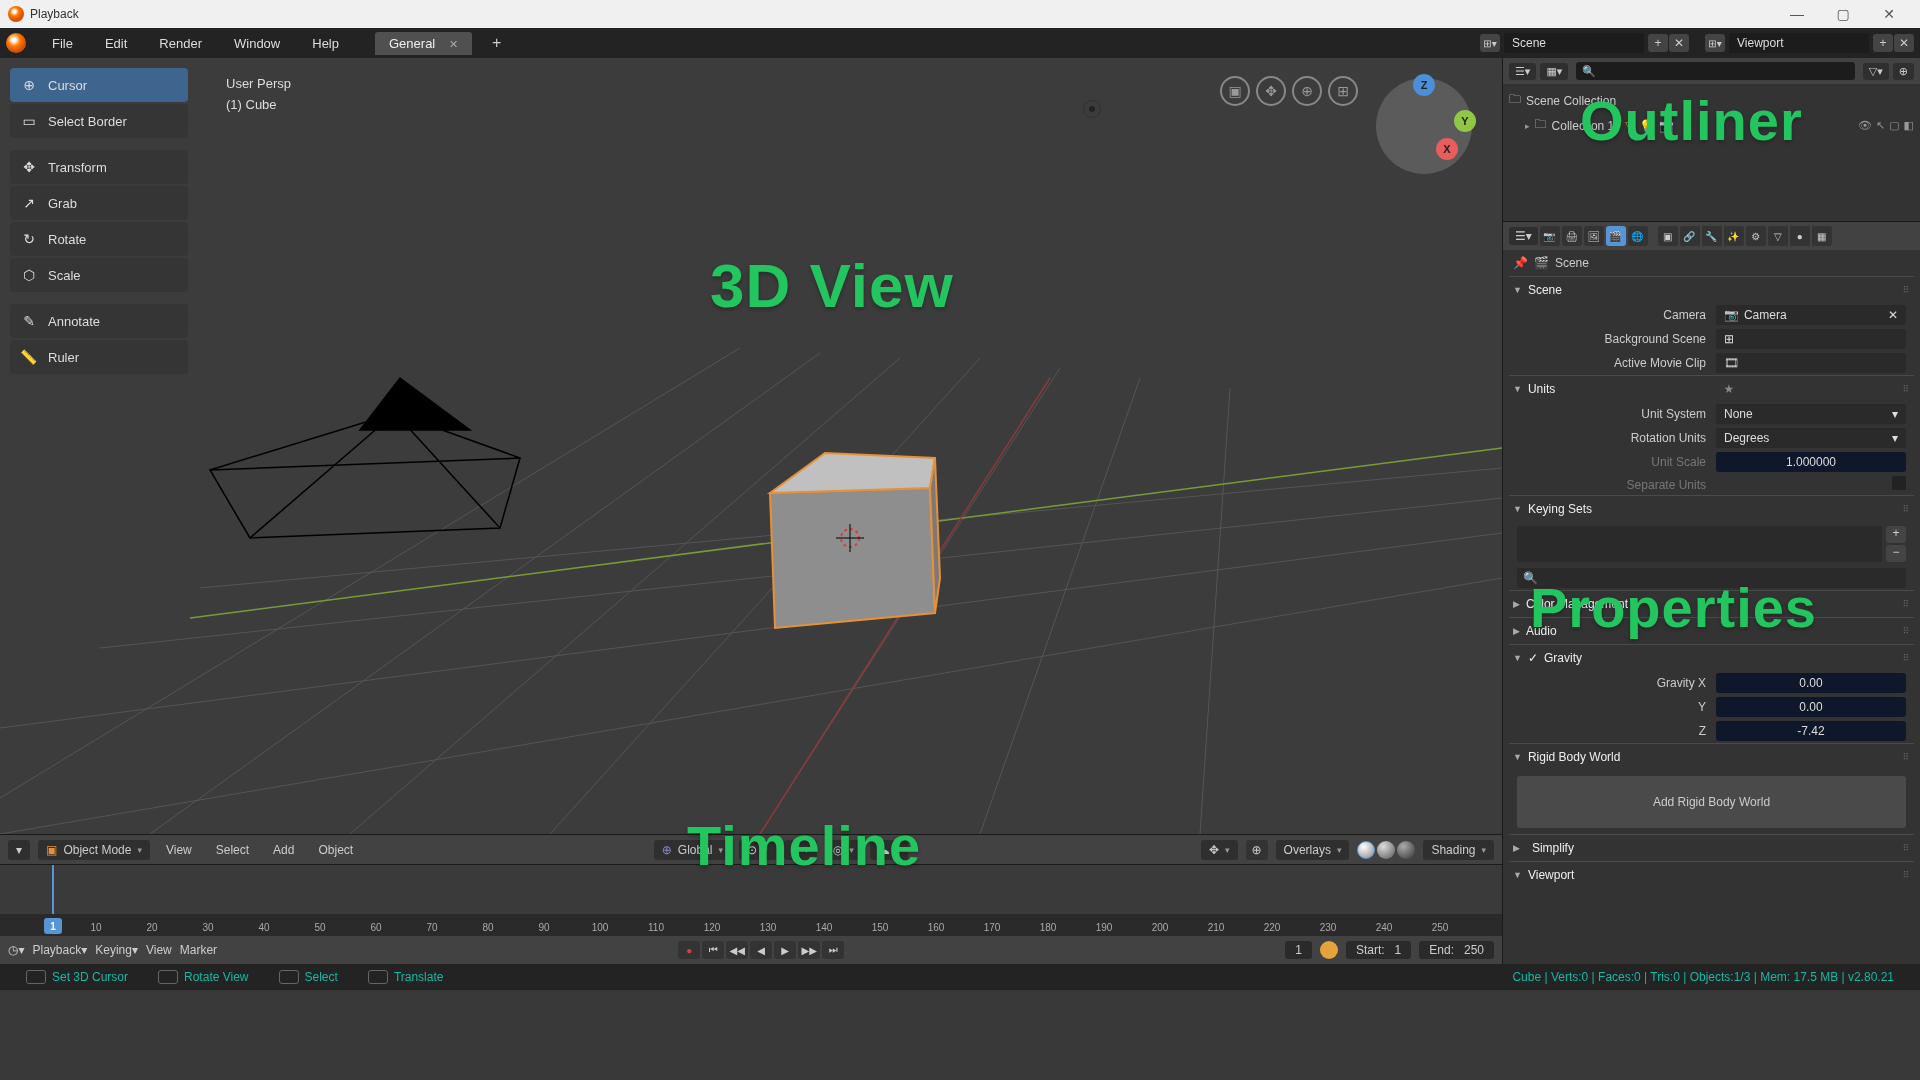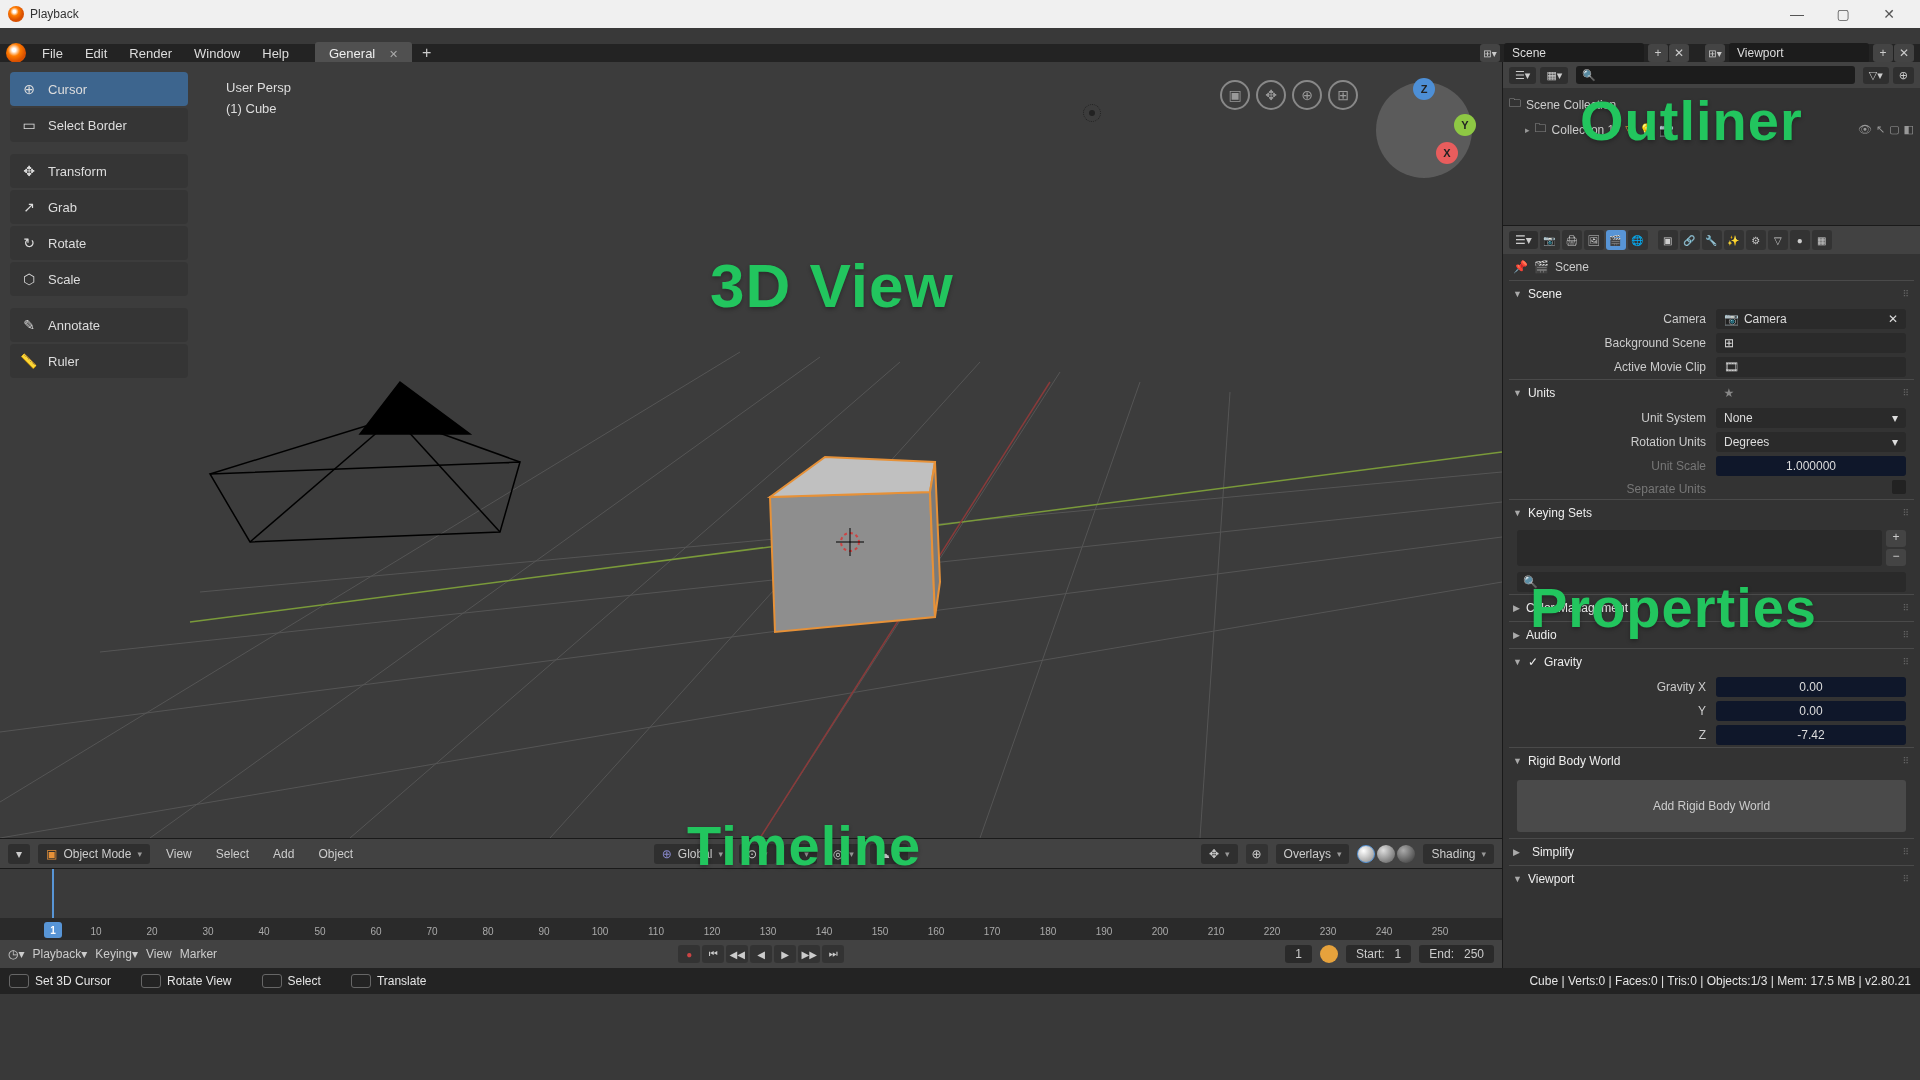--- a/index.html
+++ b/index.html
@@ -5,21 +5,21 @@
 * { margin: 0; padding: 0; box-sizing: border-box; font-family: -apple-system, BlinkMacSystemFont, "Segoe UI", sans-serif; user-select: none; }
 body { width: 1920px; height: 1080px; background: #393939; color: #ccc; font-size: 12px; overflow: hidden; position: relative; }
 
 
 .titlebar { height: 28px; background: #f0f0f0; display: flex; align-items: center; padding: 0 8px; color: #333; }
 .titlebar .logo { width: 16px; height: 16px; background: radial-gradient(circle at 40% 35%, #fff 10%, #ff7b00 30%, #d95000 60%); border-radius: 50%; margin-right: 6px; }
 .titlebar .spacer { flex: 1; }
 .titlebar .winbtn { width: 46px; text-align: center; font-size: 14px; color: #555; }
 
 
-.topbar { height: 18px; background: #232323; display: flex; align-items: center; padding: 0 6px; gap: 2px; margin-top: 16px; }
+.topbar { height: 30px; background: #232323; display: flex; align-items: center; padding: 0 6px; gap: 12px; }
 .topbar .logo2 { width: 20px; height: 20px; background: radial-gradient(circle at 40% 35%, #fff 10%, #ff7b00 35%, #d95000 65%); border-radius: 50%; margin-right: 4px; }
 .menuitem { padding: 4px 10px; color: #ddd; font-size: 13px; border-radius: 3px; }
 .workspace-tab { background: #505050; padding: 4px 14px; border-radius: 3px 3px 0 0; color: #eee; margin-left: 14px; font-size: 13px; position: relative; }
 .workspace-tab .x { color: #aaa; margin-left: 10px; font-size: 11px; }
 .addtab { color: #ccc; padding: 0 8px; font-size: 16px; }
 .topbar .right { margin-left: auto; display: flex; align-items: center; gap: 4px; }
 .scene-field { background: #1c1c1c; padding: 3px 8px; border-radius: 3px; color: #ddd; font-size: 12px; width: 140px; }
 .scene-icon { width: 20px; height: 18px; background: #444; border-radius: 3px; display: flex; align-items: center; justify-content: center; font-size: 10px; }
 .scene-btns { display: flex; gap: 1px; }
 .scene-btn { width: 20px; height: 18px; background: #444; border-radius: 3px; display: flex; align-items: center; justify-content: center; font-size: 12px; color: #ccc; }
@@ -105,21 +105,21 @@
 .prop-row { display: flex; align-items: center; padding: 2px 8px 2px 4px; gap: 6px; }
 .prop-row .lbl { flex: 1; text-align: right; color: #ccc; font-size: 12px; padding-right: 4px; }
 .prop-row .fld { width: 190px; background: #2a2a2a; border-radius: 3px; padding: 3px 8px; font-size: 12px; color: #ddd; display: flex; align-items: center; gap: 5px; }
 .prop-row .fld.sel { justify-content: space-between; }
 .prop-row .fld.num { justify-content: center; background: #0f172a; }
 .prop-row .cb { width: 14px; height: 14px; background: #222; border-radius: 2px; display: inline-flex; align-items: center; justify-content: center; font-size: 10px; color: #5895d6; }
 .prop-row.muted .lbl { color: #777; }
 .add-btn-full { margin: 6px 8px; background: #4a4a4a; border-radius: 3px; padding: 19px; text-align: center; font-size: 12px; }
 
 
-.statusbar { height: 26px; background: #232323; display: flex; align-items: center; padding: 0 9px; gap: 30px; font-size: 12px; color: #e5e5e5; }
+.statusbar { height: 26px; background: #232323; display: flex; align-items: center; padding: 0 26px; gap: 30px; font-size: 12px; color: #14b8a6; }
 .statusbar .sb-item { display: flex; align-items: center; gap: 6px; }
 .statusbar .sb-icon { width: 20px; height: 14px; border: 1px solid #666; border-radius: 3px; position: relative; }
 .statusbar .spacer { flex: 1; }
 </style>
 </head>
 <body>
 
 <div class="titlebar">
   <div class="logo"></div>
   <span>Playback</span>

